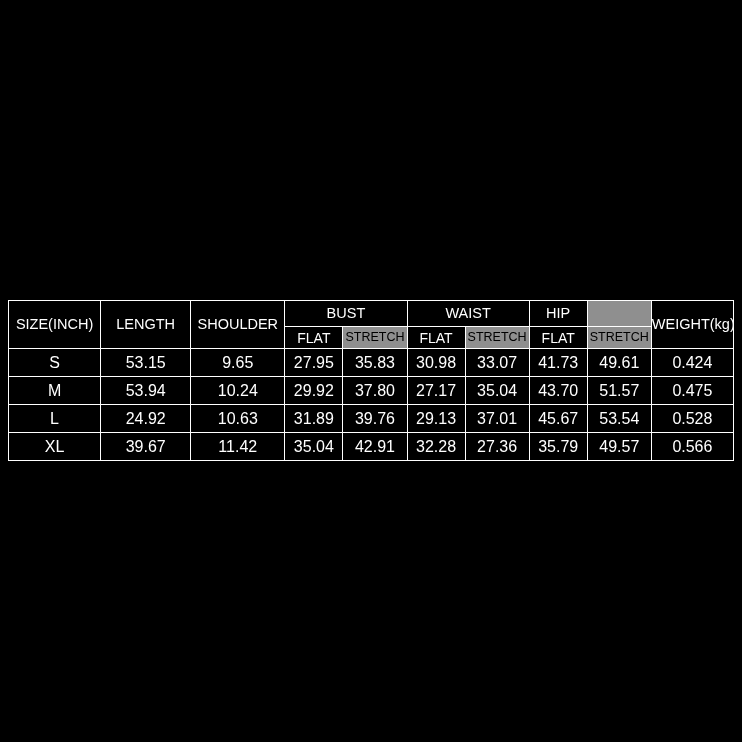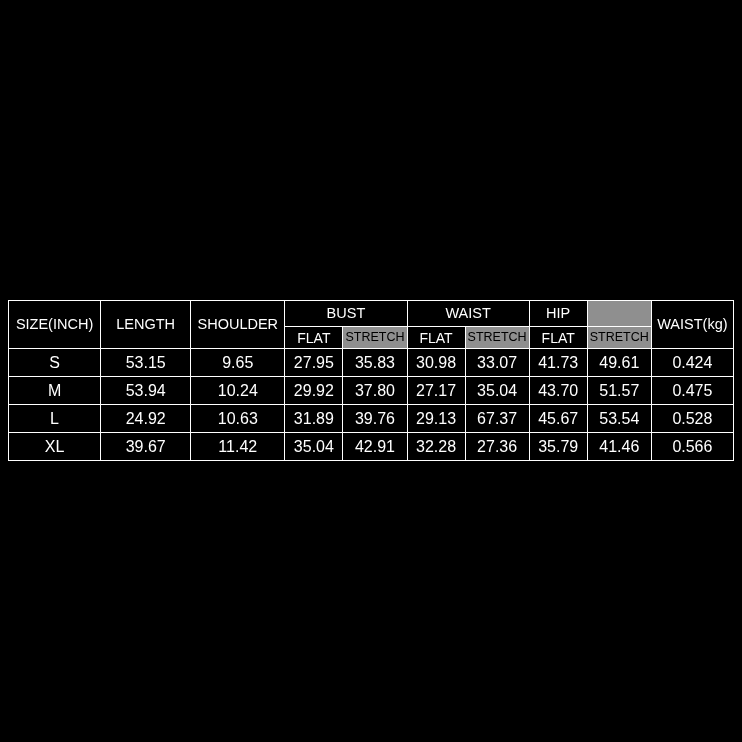--- a/index.html
+++ b/index.html
@@ -104,21 +104,21 @@
       </colgroup>
       <tbody>
         <tr class="hdr1">
           <td rowspan="2">SIZE(INCH)</td>
           <td rowspan="2">LENGTH</td>
           <td rowspan="2">SHOULDER</td>
           <td colspan="2">BUST</td>
           <td colspan="2">WAIST</td>
           <td>HIP</td>
           <td class="blank"></td>
-          <td rowspan="2">WAIST(kg)</td>
+          <td rowspan="2">WEIGHT(kg)</td>
         </tr>
         <tr class="hdr2">
           <td>FLAT</td>
           <td class="stretch-cell">STRETCH</td>
           <td>FLAT</td>
           <td class="stretch-cell">STRETCH</td>
           <td>FLAT</td>
           <td class="stretch-cell">STRETCH</td>
         </tr>
 
@@ -148,34 +148,34 @@
           <td>0.475</td>
         </tr>
 
         <tr class="datarow">
           <td class="size-label">L</td>
           <td>24.92</td>
           <td>10.63</td>
           <td>31.89</td>
           <td class="stretch-cell">39.76</td>
           <td>29.13</td>
-          <td class="stretch-cell">67.37</td>
+          <td class="stretch-cell">37.01</td>
           <td>45.67</td>
           <td class="stretch-cell">53.54</td>
           <td>0.528</td>
         </tr>
 
         <tr class="datarow">
           <td class="size-label">XL</td>
           <td>39.67</td>
           <td>11.42</td>
           <td>35.04</td>
           <td class="stretch-cell">42.91</td>
           <td>32.28</td>
           <td class="stretch-cell">27.36</td>
           <td>35.79</td>
-          <td class="stretch-cell">41.46</td>
+          <td class="stretch-cell">49.57</td>
           <td>0.566</td>
         </tr>
       </tbody>
     </table>
   </div>
 </div>
 
 </body></html>

